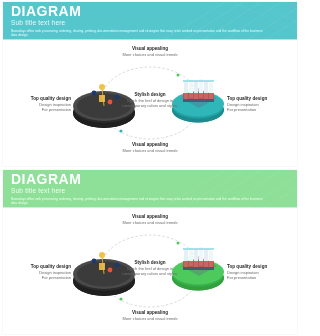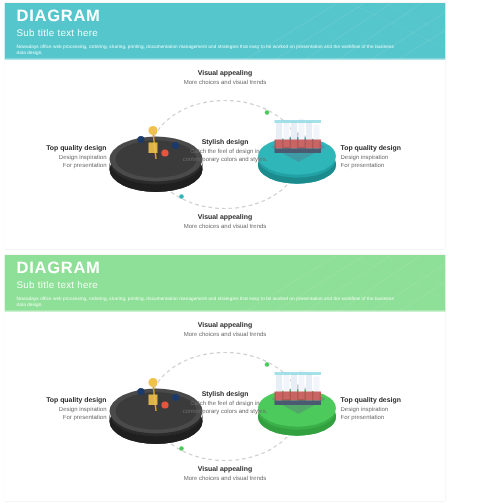--- a/index.html
+++ b/index.html
@@ -44,21 +44,21 @@
     opacity: 0.30;
   }
   .header-pattern svg { display: block; width: 100%; height: 100%; }
   .header-texts {
     position: absolute;
     left: 8px;
     top: 3px;
     right: 8px;
   }
   .title {
-    font-size: 11px;
+    font-size: 14px;
     font-weight: bold;
     color: #ffffff;
     letter-spacing: 0.5px;
     line-height: 13px;
     margin: 0;
   }
   .subtitle {
     font-size: 6.5px;
     color: #e9fbfb;
     line-height: 8px;

